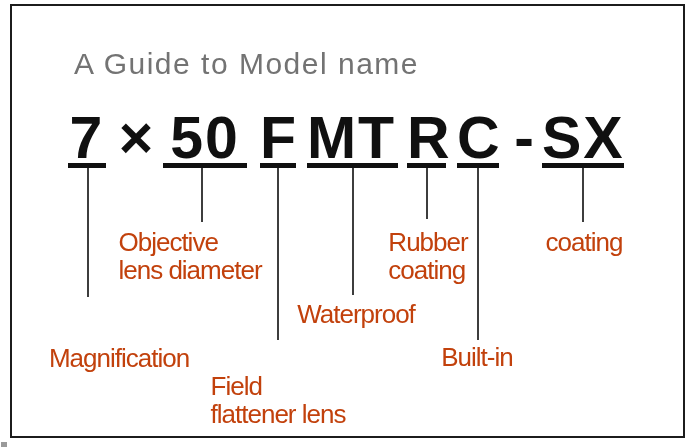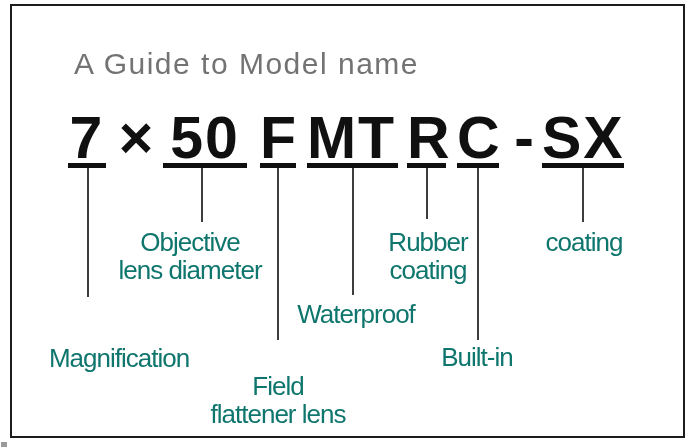--- a/index.html
+++ b/index.html
@@ -47,25 +47,25 @@
     background: #101010;
   }
   .vline {
     position: absolute;
     width: 2px;
     background: #3d3d3d;
   }
   .lbl {
     position: absolute;
     transform: translateX(-50%);
-    text-align: center;
+    text-align: left;
     font-size: 26px;
     line-height: 28px;
     letter-spacing: -1px;
-    color: #0f766e;
+    color: #c2410c;
     white-space: nowrap;
   }
   
   #code-7      { left: 68px;  width: 38px; }
   #code-mult   { left: 112px; width: 50px; }
   #code-50     { left: 163px; width: 84px; }
   #code-f      { left: 260px; width: 36px; }
   #code-mt     { left: 289px; width: 91px; margin-left: 17px; }
   #code-r      { left: 407px; width: 39px; }
   #code-c      { left: 457px; width: 42px; }

